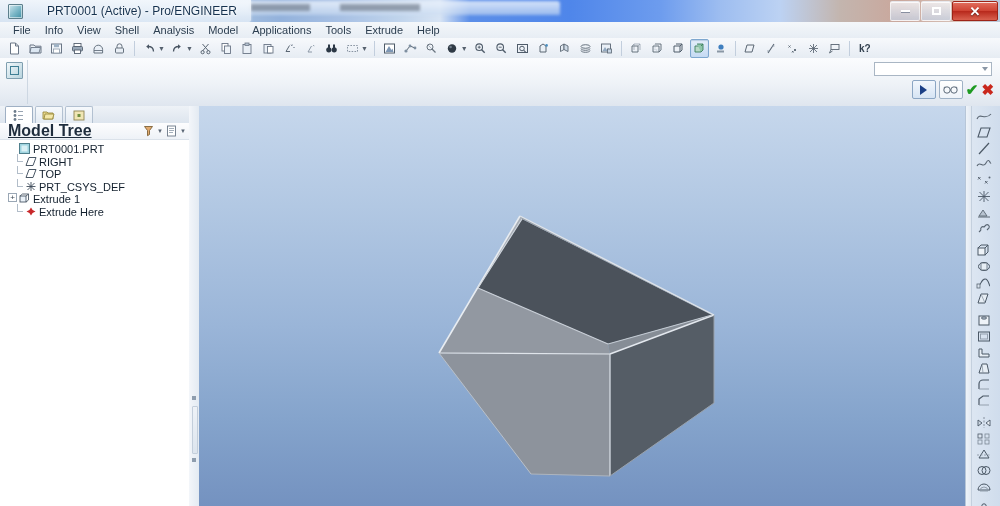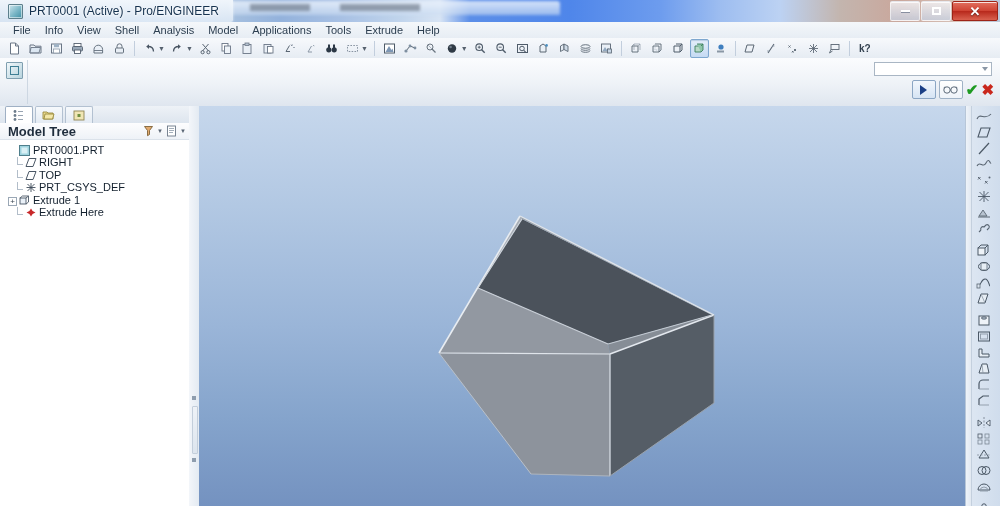--- a/index.html
+++ b/index.html
@@ -36,21 +36,21 @@
     background: rgba(90,100,115,.55);
     filter: blur(1.4px);
   }
 
   
   .titlebar {
     position: absolute; left: 0; top: 0; width: 1000px; height: 22px;
     display: flex; align-items: center;
   }
   .title-left {
-    display: flex; align-items: center; gap: 6px;
+    display: flex; align-items: center; gap: 24px;
     padding-left: 8px; height: 22px;
     background: linear-gradient(to bottom, rgba(245,249,253,.93), rgba(223,234,246,.88));
     padding-right: 14px;
     border-bottom-right-radius: 2px;
     box-shadow: 0 0 3px rgba(255,255,255,.6);
   }
   .title-icon {
     width: 13px; height: 13px;
     background: linear-gradient(135deg, #cfe6ee 0%, #79b6c6 55%, #3f8fa4 100%);
     border: 1px solid #5d7f8c;
@@ -191,28 +191,28 @@
   .treepanel {
     position: absolute; left: 0; top: 123px; width: 189px; height: 383px;
     background: #ffffff; border-right: 1px solid #ccd5e0;
   }
   .tree-header {
     height: 16px; display: flex; align-items: center; justify-content: space-between;
     padding: 0 3px 0 8px;
     background: linear-gradient(to bottom,#fdfdfe,#eef2f7);
     border-bottom: 1px solid #dbe2ea;
   }
-  .tree-title { font-size: 13px; font-weight: bold; color: #1f2d3d; }
+  .tree-title { font-size: 16px; font-weight: bold; color: #1f2d3d; text-decoration: underline; }
   .tree-hdr-icons { display: flex; align-items: center; gap: 2px; }
   .mini-ic { width: 13px; height: 13px; display: flex; align-items: center; justify-content: center; }
   .caret { font-size: 6px; color: #5a6675; }
 
   .tree-body { padding-top: 3px; }
   .tnode {
-    display: flex; align-items: flex-end; height: 12.5px;
+    display: flex; align-items: flex-start; height: 12.5px;
     font-size: 11px; color: #13202e; white-space: nowrap;
   }
   .t-indent0 { padding-left: 8px; }
   .t-indent1 { padding-left: 14px; }
   .texp {
     width: 9px; height: 9px; margin-right: 1px;
     border: 1px solid #9aa7b5; background: #fff;
     display: flex; align-items: center; justify-content: center;
     font-size: 8px; line-height: 7px; color: #3a4653; box-sizing: border-box;
   }

